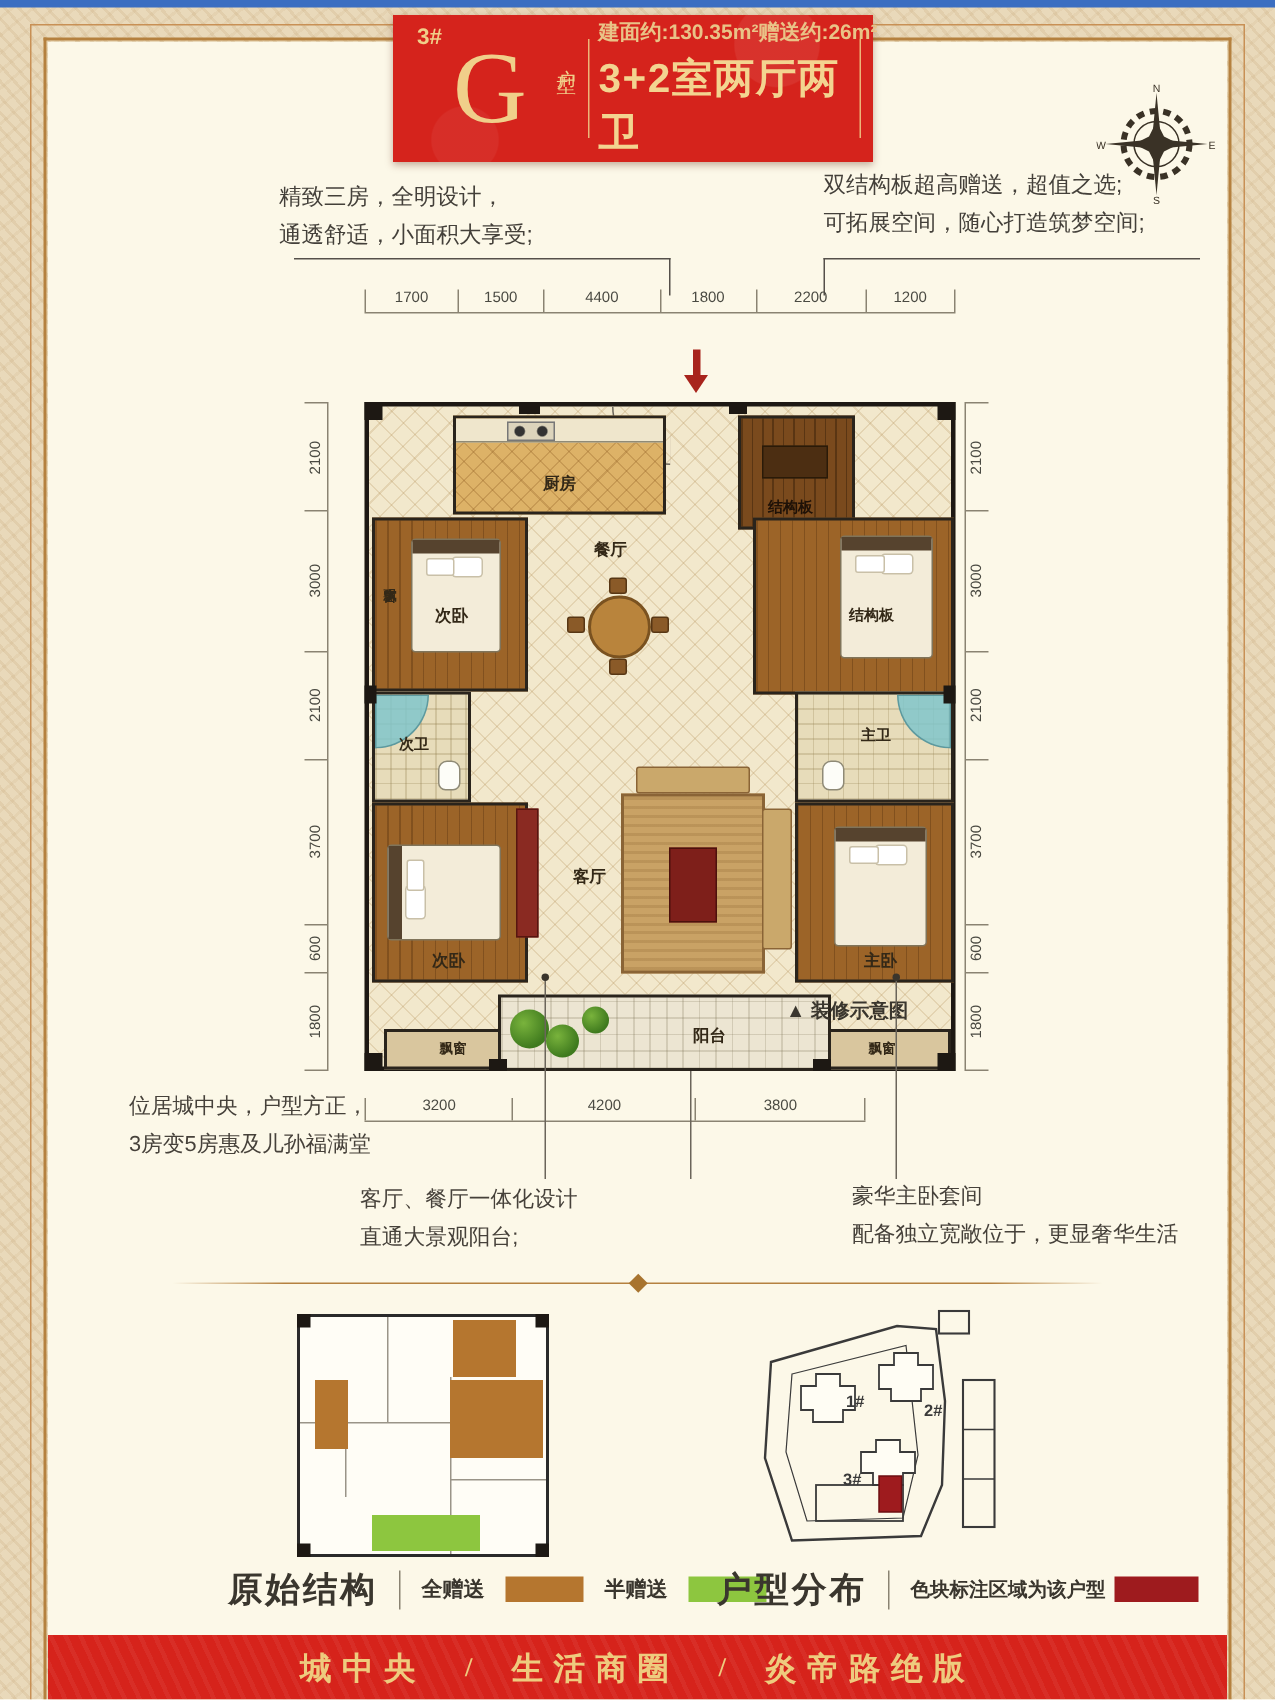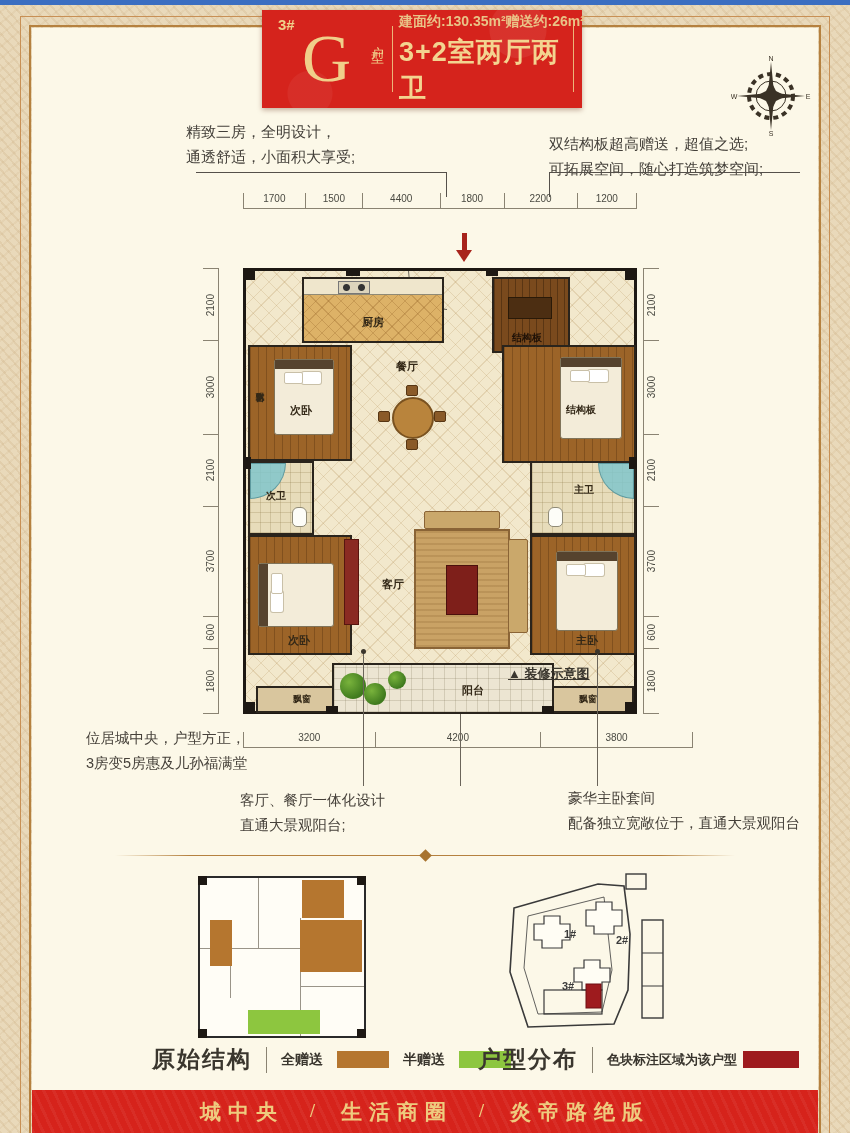--- a/index.html
+++ b/index.html
@@ -163,21 +163,21 @@
   <text x="77" y="43" font-size="7" text-anchor="middle" fill="#3a3226">E</text>
   <text x="40" y="80" font-size="7" text-anchor="middle" fill="#3a3226">S</text>
   <text x="3" y="43" font-size="7" text-anchor="middle" fill="#3a3226">W</text>
 </svg>
 
 <div class="abs intro" style="left:186px;top:120px;">
   <div>精致三房，全明设计，</div>
   <div>通透舒适，小面积大享受;</div>
 </div>
 <div class="abs bracket-l"></div>
-<div class="abs intro" style="left:549px;top:132px;">
+<div class="abs intro" style="left:549px;top:112px;">
   <div>双结构板超高赠送，超值之选;</div>
   <div>可拓展空间，随心打造筑梦空间;</div>
 </div>
 <div class="abs bracket-r"></div>
 
 <div class="abs dims dims-h" style="left:243px;top:193px;width:394px;">
   <span style="flex-grow:1700">1700</span>
   <span style="flex-grow:1500">1500</span>
   <span style="flex-grow:2400">4400</span>
   <span style="flex-grow:1800">1800</span>
@@ -217,21 +217,21 @@
   <span style="flex-grow:3700">
       <i>3700</i>
     </span>
   <span style="flex-grow:600">
       <i>600</i>
     </span>
   <span style="flex-grow:1800">
       <i>1800</i>
     </span>
 </div>
-<div class="abs dims dims-h" style="left:243px;top:732px;width:450px;">
+<div class="abs dims dims-h" style="left:243px;top:732px;width:334px;">
   <span style="flex-grow:3200">3200</span>
   <span style="flex-grow:4200">4200</span>
   <span style="flex-grow:3800">3800</span>
 </div>
 
 <div class="abs entry-arrow">
   <div class="stem"></div>
     <div class="head"></div>
 </div>
 
@@ -318,39 +318,39 @@
   <div class="pier" style="left:-3px;bottom:-3px;width:12px;height:12px;"></div>
   <div class="pier" style="right:-3px;bottom:-3px;width:12px;height:12px;"></div>
   <div class="pier" style="left:100px;top:-3px;width:14px;height:8px;"></div>
   <div class="pier" style="left:240px;top:-3px;width:12px;height:8px;"></div>
   <div class="pier" style="left:-3px;top:186px;width:8px;height:12px;"></div>
   <div class="pier" style="right:-3px;top:186px;width:8px;height:12px;"></div>
   <div class="pier" style="left:80px;bottom:-3px;width:12px;height:8px;"></div>
   <div class="pier" style="right:80px;bottom:-3px;width:12px;height:8px;"></div>
 </div>
 
-<div class="abs plan-note" style="left:508px;top:665px;text-decoration:underline;">▲ 装修示意图</div>
+<div class="abs plan-note" style="left:524px;top:665px;">▲ 装修示意图</div>
 
 <div class="abs leader" style="left:363px;top:652px;height:134px;"></div>
 <div class="abs leader-dot" style="left:361px;top:649px;"></div>
 <div class="abs leader" style="left:460px;top:714px;height:72px;"></div>
 <div class="abs leader" style="left:597px;top:652px;height:134px;"></div>
 <div class="abs leader-dot" style="left:595px;top:649px;"></div>
 
 <div class="abs caption" style="left:86px;top:726px;">
   <div>位居城中央，户型方正，</div>
   <div>3房变5房惠及儿孙福满堂</div>
 </div>
 <div class="abs caption" style="left:240px;top:788px;">
   <div>客厅、餐厅一体化设计</div>
   <div>直通大景观阳台;</div>
 </div>
 <div class="abs caption" style="left:568px;top:786px;">
   <div>豪华主卧套间</div>
-  <div>配备独立宽敞位于，直通大景观阳台</div>
+  <div>配备独立宽敞位于，更显奢华生活</div>
 </div>
 
 <div class="abs divider"></div>
 <div class="abs divider-gem"></div>
 
 <div class="abs miniplan">
   <div class="mp-line" style="left:58px;top:0;width:1px;height:70px;"></div>
   <div class="mp-line" style="left:0;top:70px;width:100px;height:1px;"></div>
   <div class="mp-line" style="left:100px;top:40px;width:1px;height:118px;"></div>
   <div class="mp-line" style="left:100px;top:108px;width:64px;height:1px;"></div>

